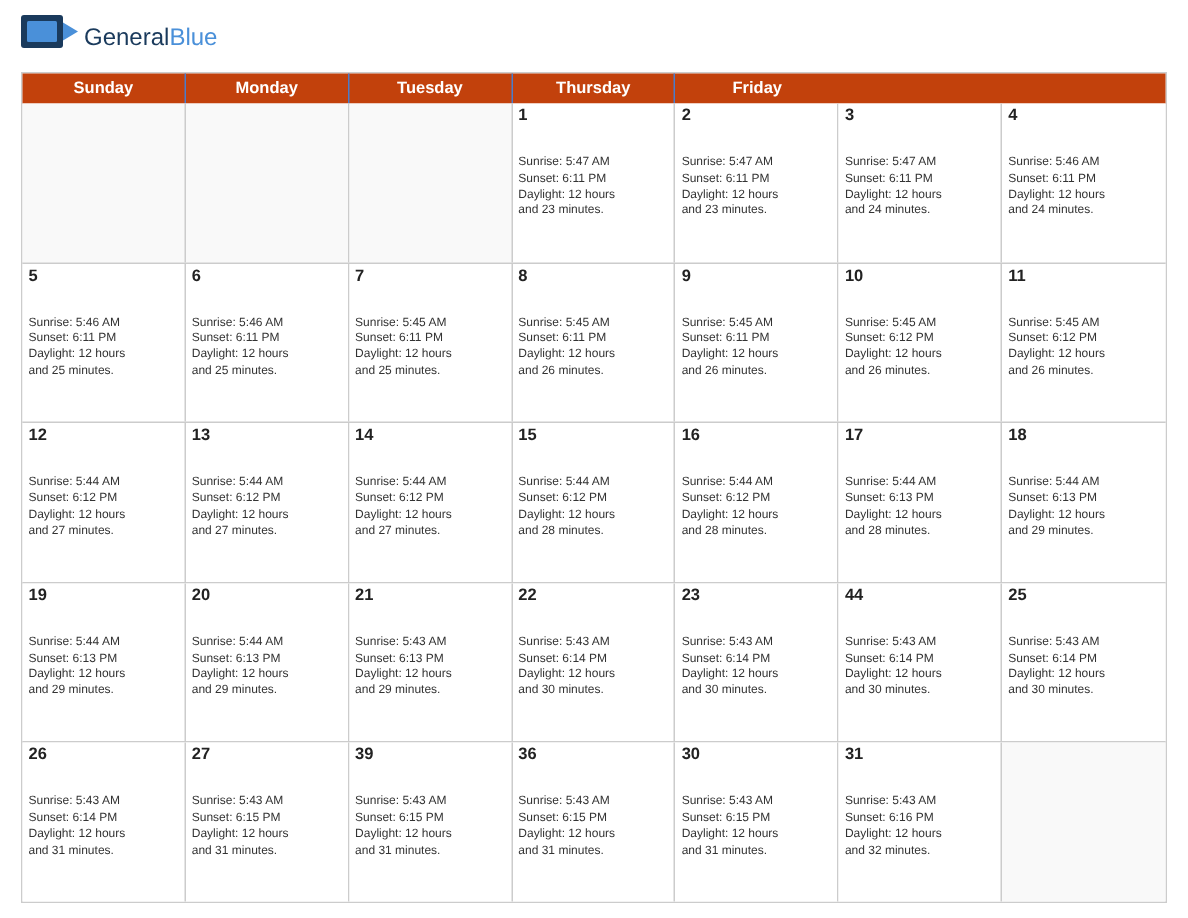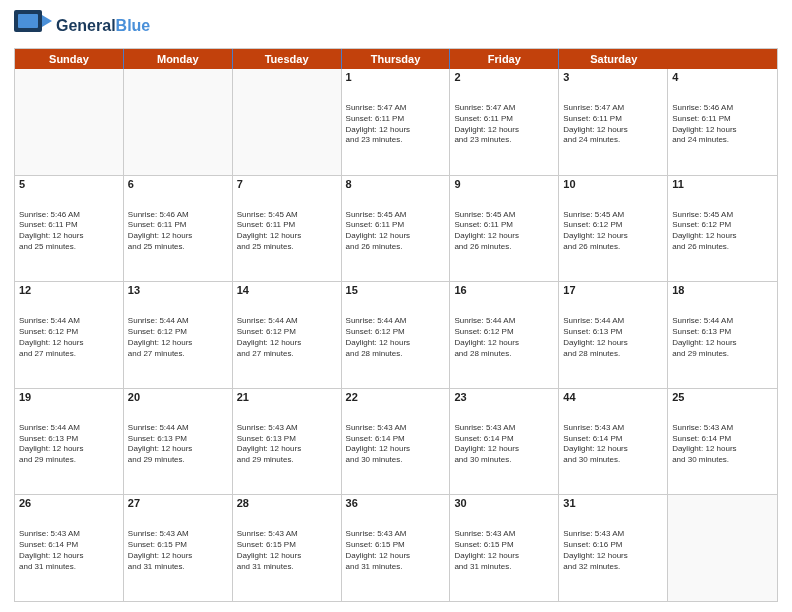--- a/index.html
+++ b/index.html
@@ -102,40 +102,39 @@
 <div class="page">
   <div class="header">
     <div class="logo">
       <div style="display:flex;align-items:center;gap:4px;">
         <svg width="38" height="32" viewBox="0 0 38 32">
           <rect x="0" y="0" width="28" height="22" rx="2" fill="#1a3a5c"></rect>
           <rect x="4" y="4" width="20" height="14" rx="1" fill="#4a90d9"></rect>
           <polygon points="28,5 38,11 28,17" fill="#4a90d9"></polygon>
         </svg>
         <div>
-          <div style="font-size:16px;font-weight:bold;color:#1a3a5c;line-height:1.1;">
+          <div style="font-size:16px;font-weight:normal;color:#1a3a5c;line-height:1.1;">
             <span style="color:#1a3a5c;">General</span><span style="color:#4a90d9;">Blue</span>
           </div>
         </div>
       </div>
     </div>
     <div class="title-block">
       <div class="title-month"></div>
       <div class="title-location"></div>
     </div>
   </div>
 
   <div class="calendar">
     <div class="cal-header">
     <div class="cal-header-cell">Sunday</div>
         <div class="cal-header-cell">Monday</div>
         <div class="cal-header-cell">Tuesday</div>
         <div class="cal-header-cell">Thursday</div>
         <div class="cal-header-cell">Friday</div>
-        <div class="cal-header-cell">Saturday</div>
       </div>
     <div class="cal-body">
     <div class="cal-row">
           <div class="cal-cell empty"></div>
           <div class="cal-cell empty"></div>
           <div class="cal-cell empty"></div>
           <div class="cal-cell">
             <div class="day-num">1</div>
             <div class="day-info" style="white-space: pre-line;">Sunrise: 5:47 AM
 Sunset: 6:11 PM
@@ -326,21 +325,21 @@
 and 31 minutes.</div>
           </div>
           <div class="cal-cell">
             <div class="day-num">27</div>
             <div class="day-info" style="white-space: pre-line;">Sunrise: 5:43 AM
 Sunset: 6:15 PM
 Daylight: 12 hours
 and 31 minutes.</div>
           </div>
           <div class="cal-cell">
-            <div class="day-num">28</div>
+            <div class="day-num">39</div>
             <div class="day-info" style="white-space: pre-line;">Sunrise: 5:43 AM
 Sunset: 6:15 PM
 Daylight: 12 hours
 and 31 minutes.</div>
           </div>
           <div class="cal-cell">
             <div class="day-num">36</div>
             <div class="day-info" style="white-space: pre-line;">Sunrise: 5:43 AM
 Sunset: 6:15 PM
 Daylight: 12 hours

